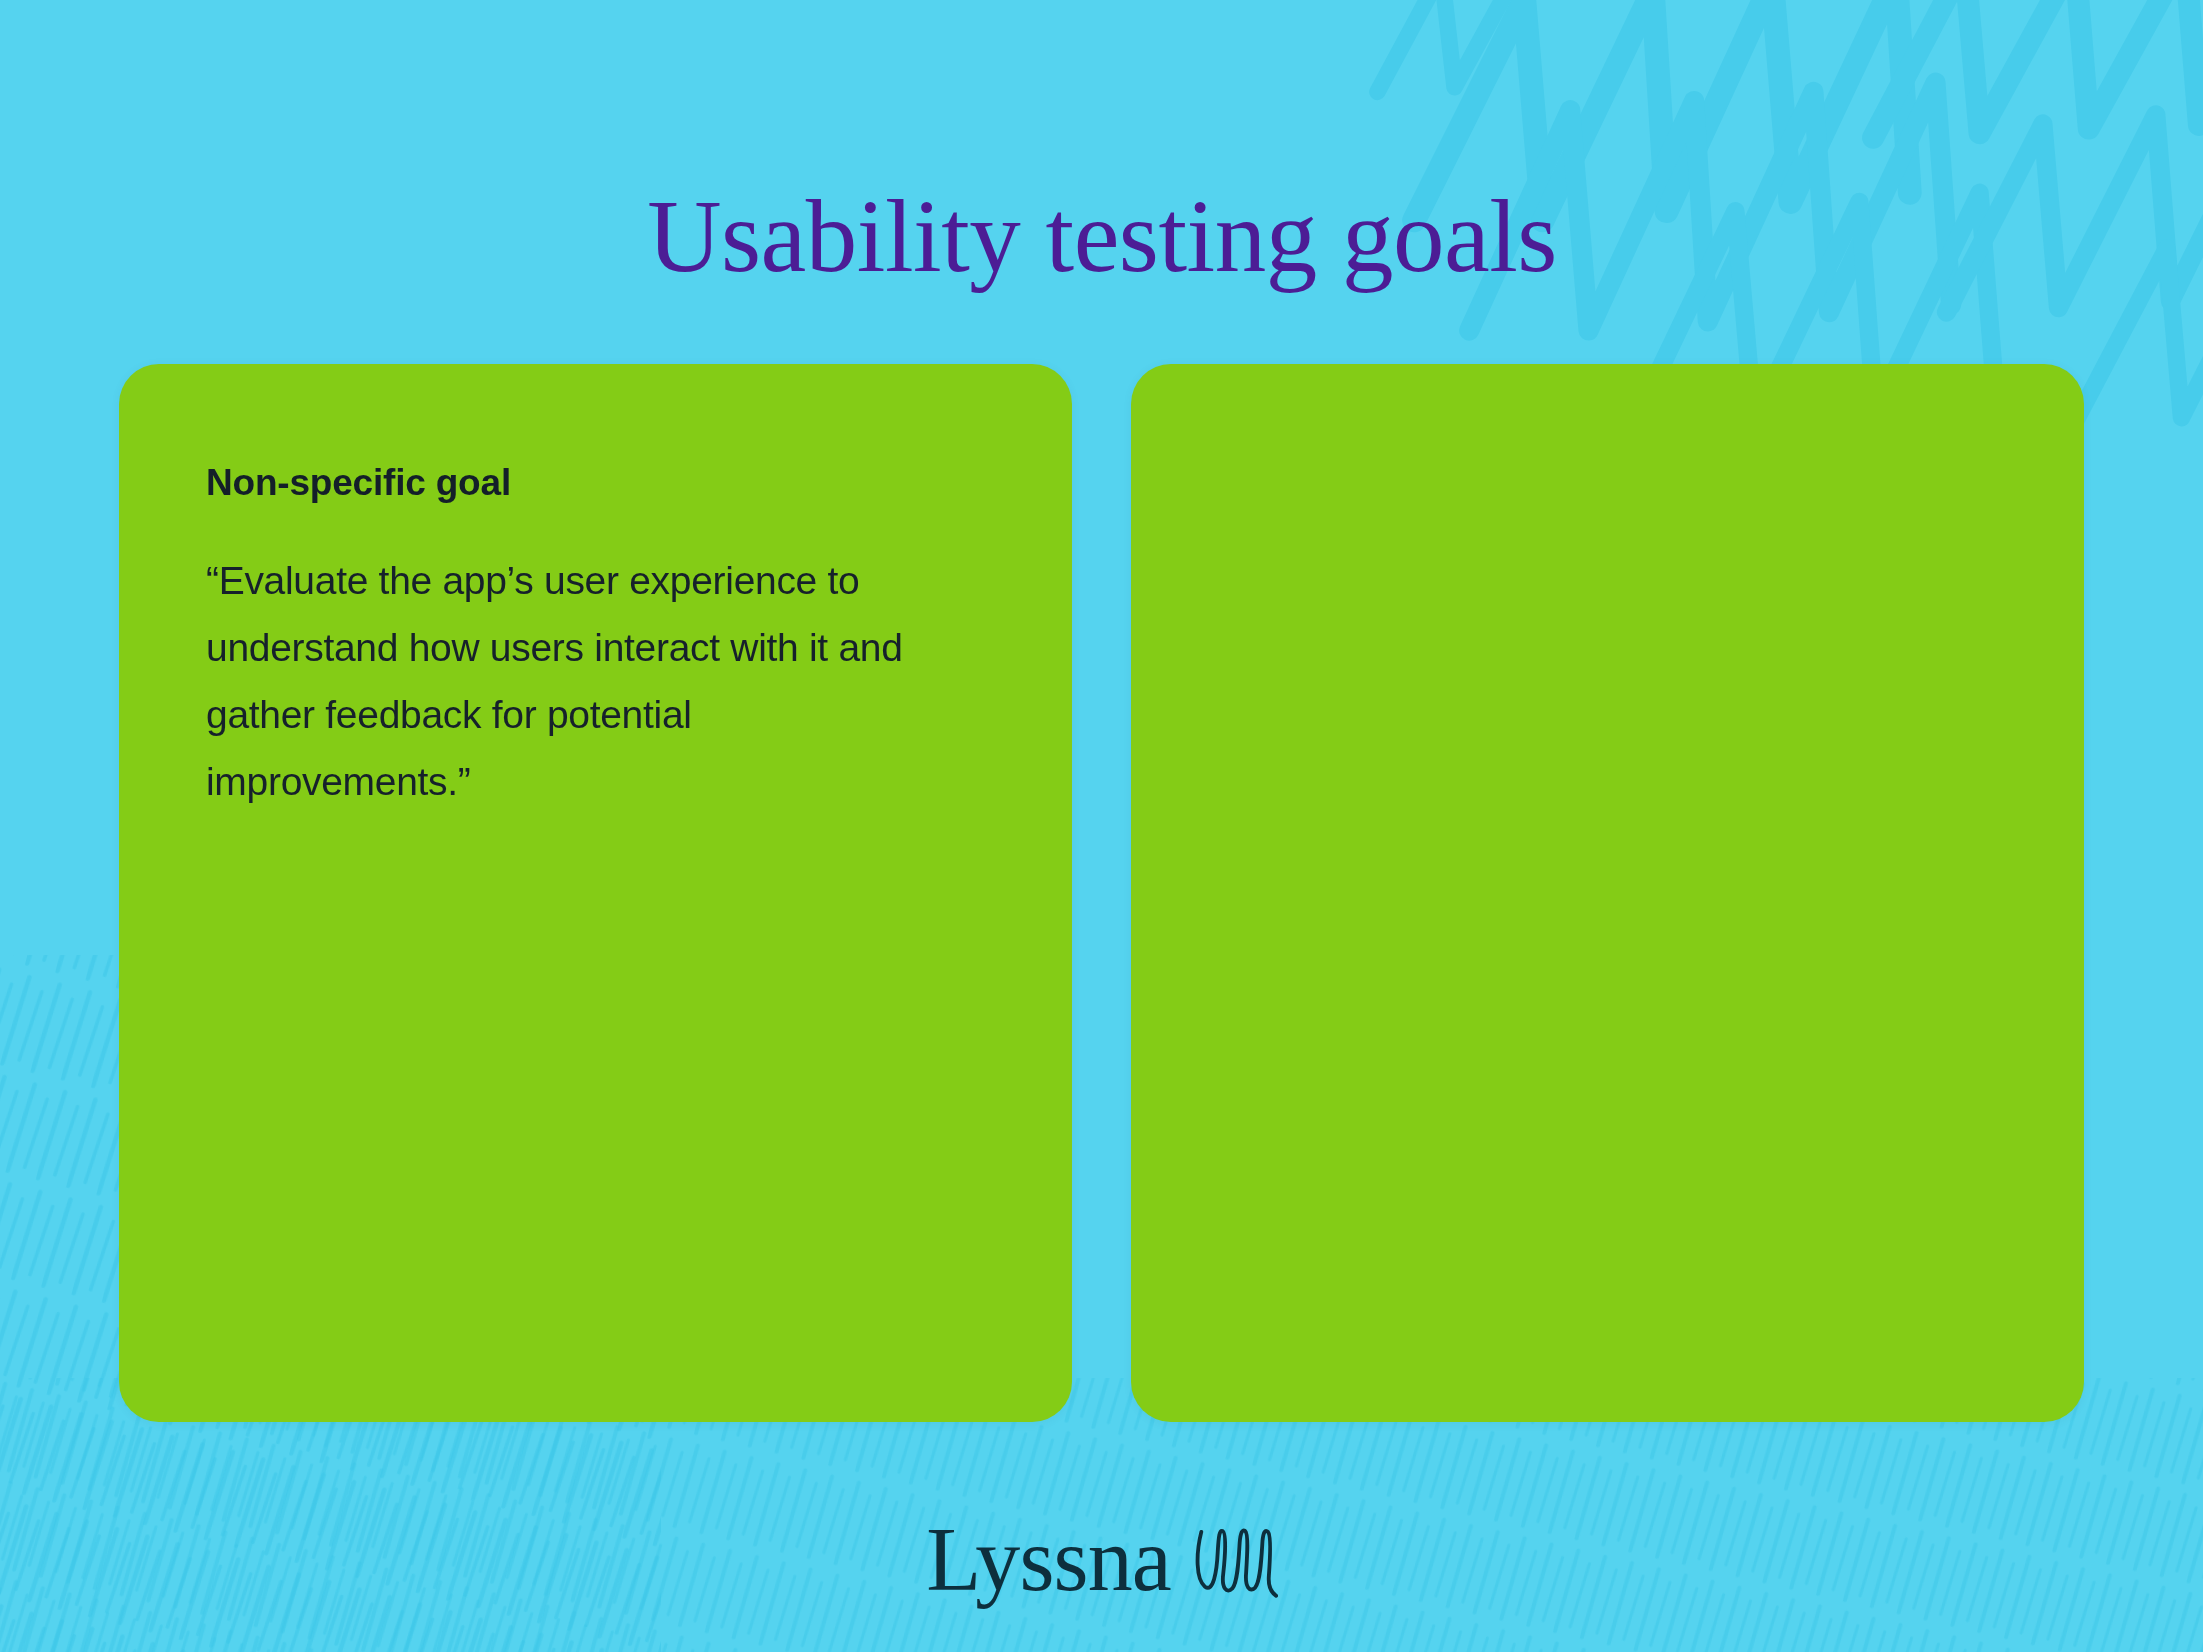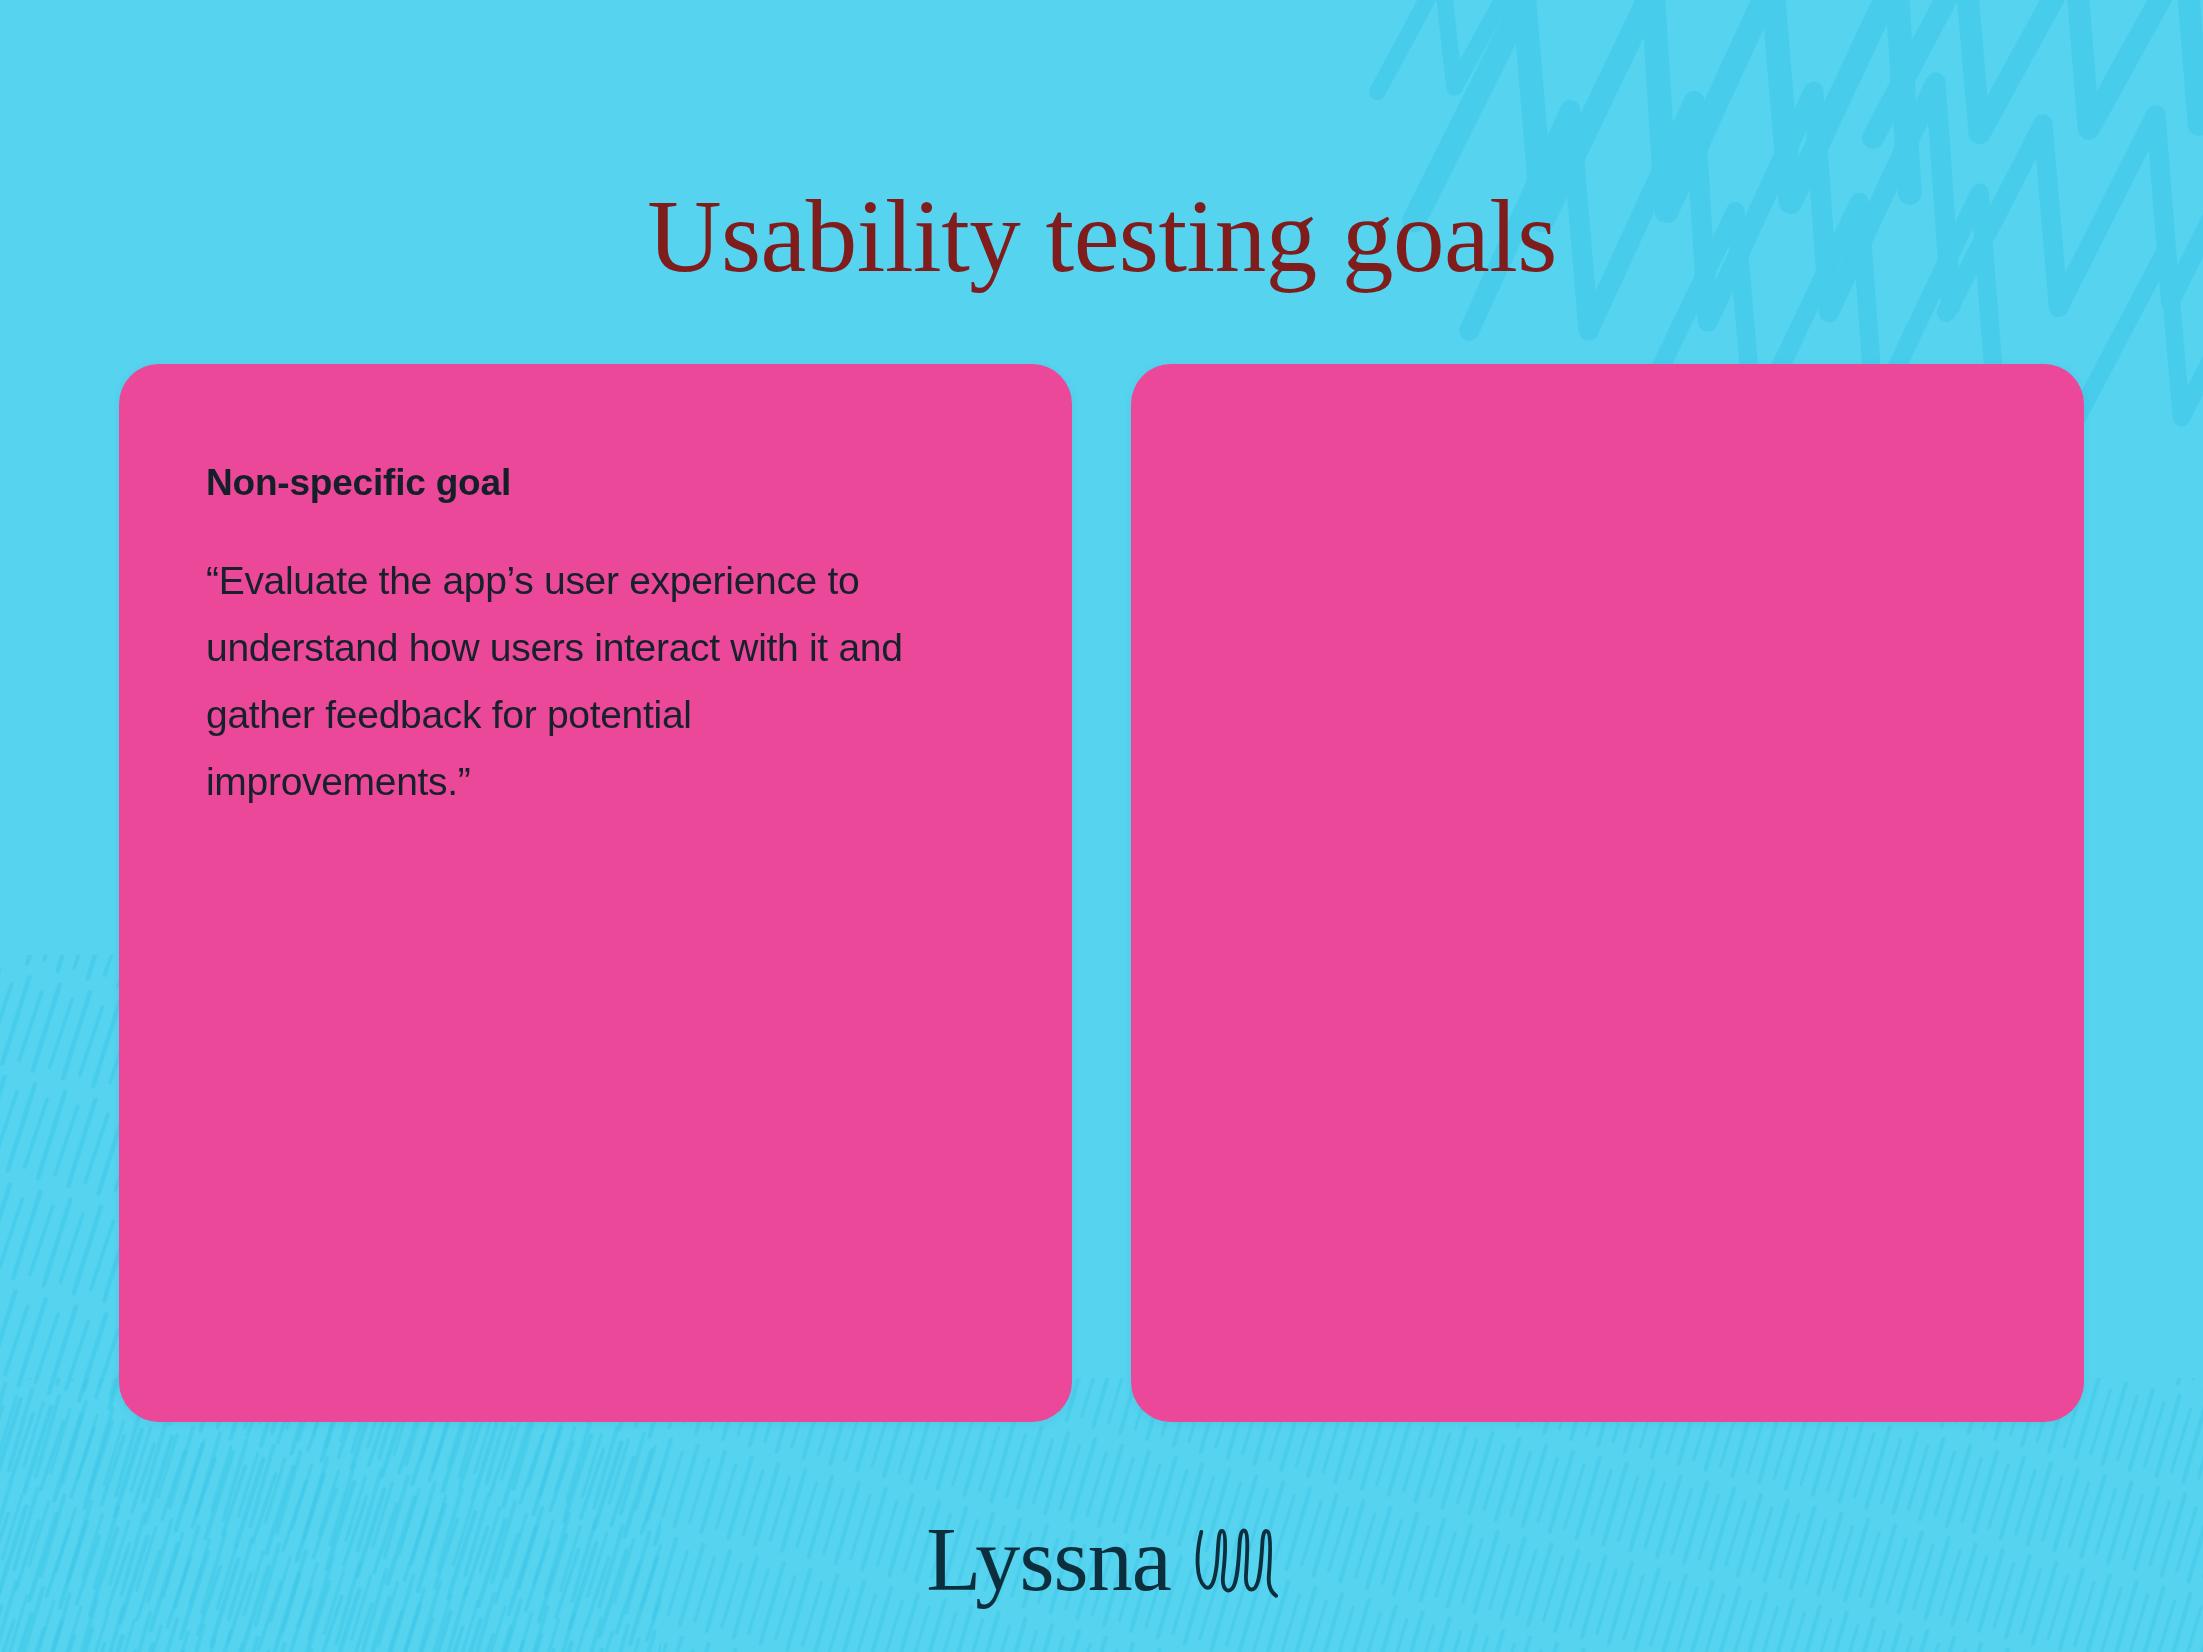--- a/index.html
+++ b/index.html
@@ -59,40 +59,40 @@
   .page-title {
     position: absolute;
     top: 108px;
     left: 0;
     width: 2204px;
     text-align: center;
     font-family: "Liberation Serif", "DejaVu Serif", serif;
     font-size: 103px;
     font-weight: 400;
     letter-spacing: -0.5px;
-    color: #7f1d1d;
+    color: #4c1d95;
     line-height: 1.15;
   }
 
   
   .cards-row {
     position: absolute;
     top: 364px;
     left: 119px;
     width: 1965px;
     height: 1058px;
     display: flex;
     flex-direction: row;
     justify-content: space-between;
   }
 
   .goal-card {
     width: 953px;
     height: 1058px;
-    background: #ec4899;
+    background: #84cc16;
     border-radius: 40px;
     box-shadow: 0 1.8px 9.2px rgba(10, 60, 80, 0.06);
     box-sizing: border-box;
     padding: 97px 72px 0 87px;
   }
 
   .card-heading {
     font-family: "Liberation Sans", sans-serif;
     font-size: 37px;
     font-weight: 700;

